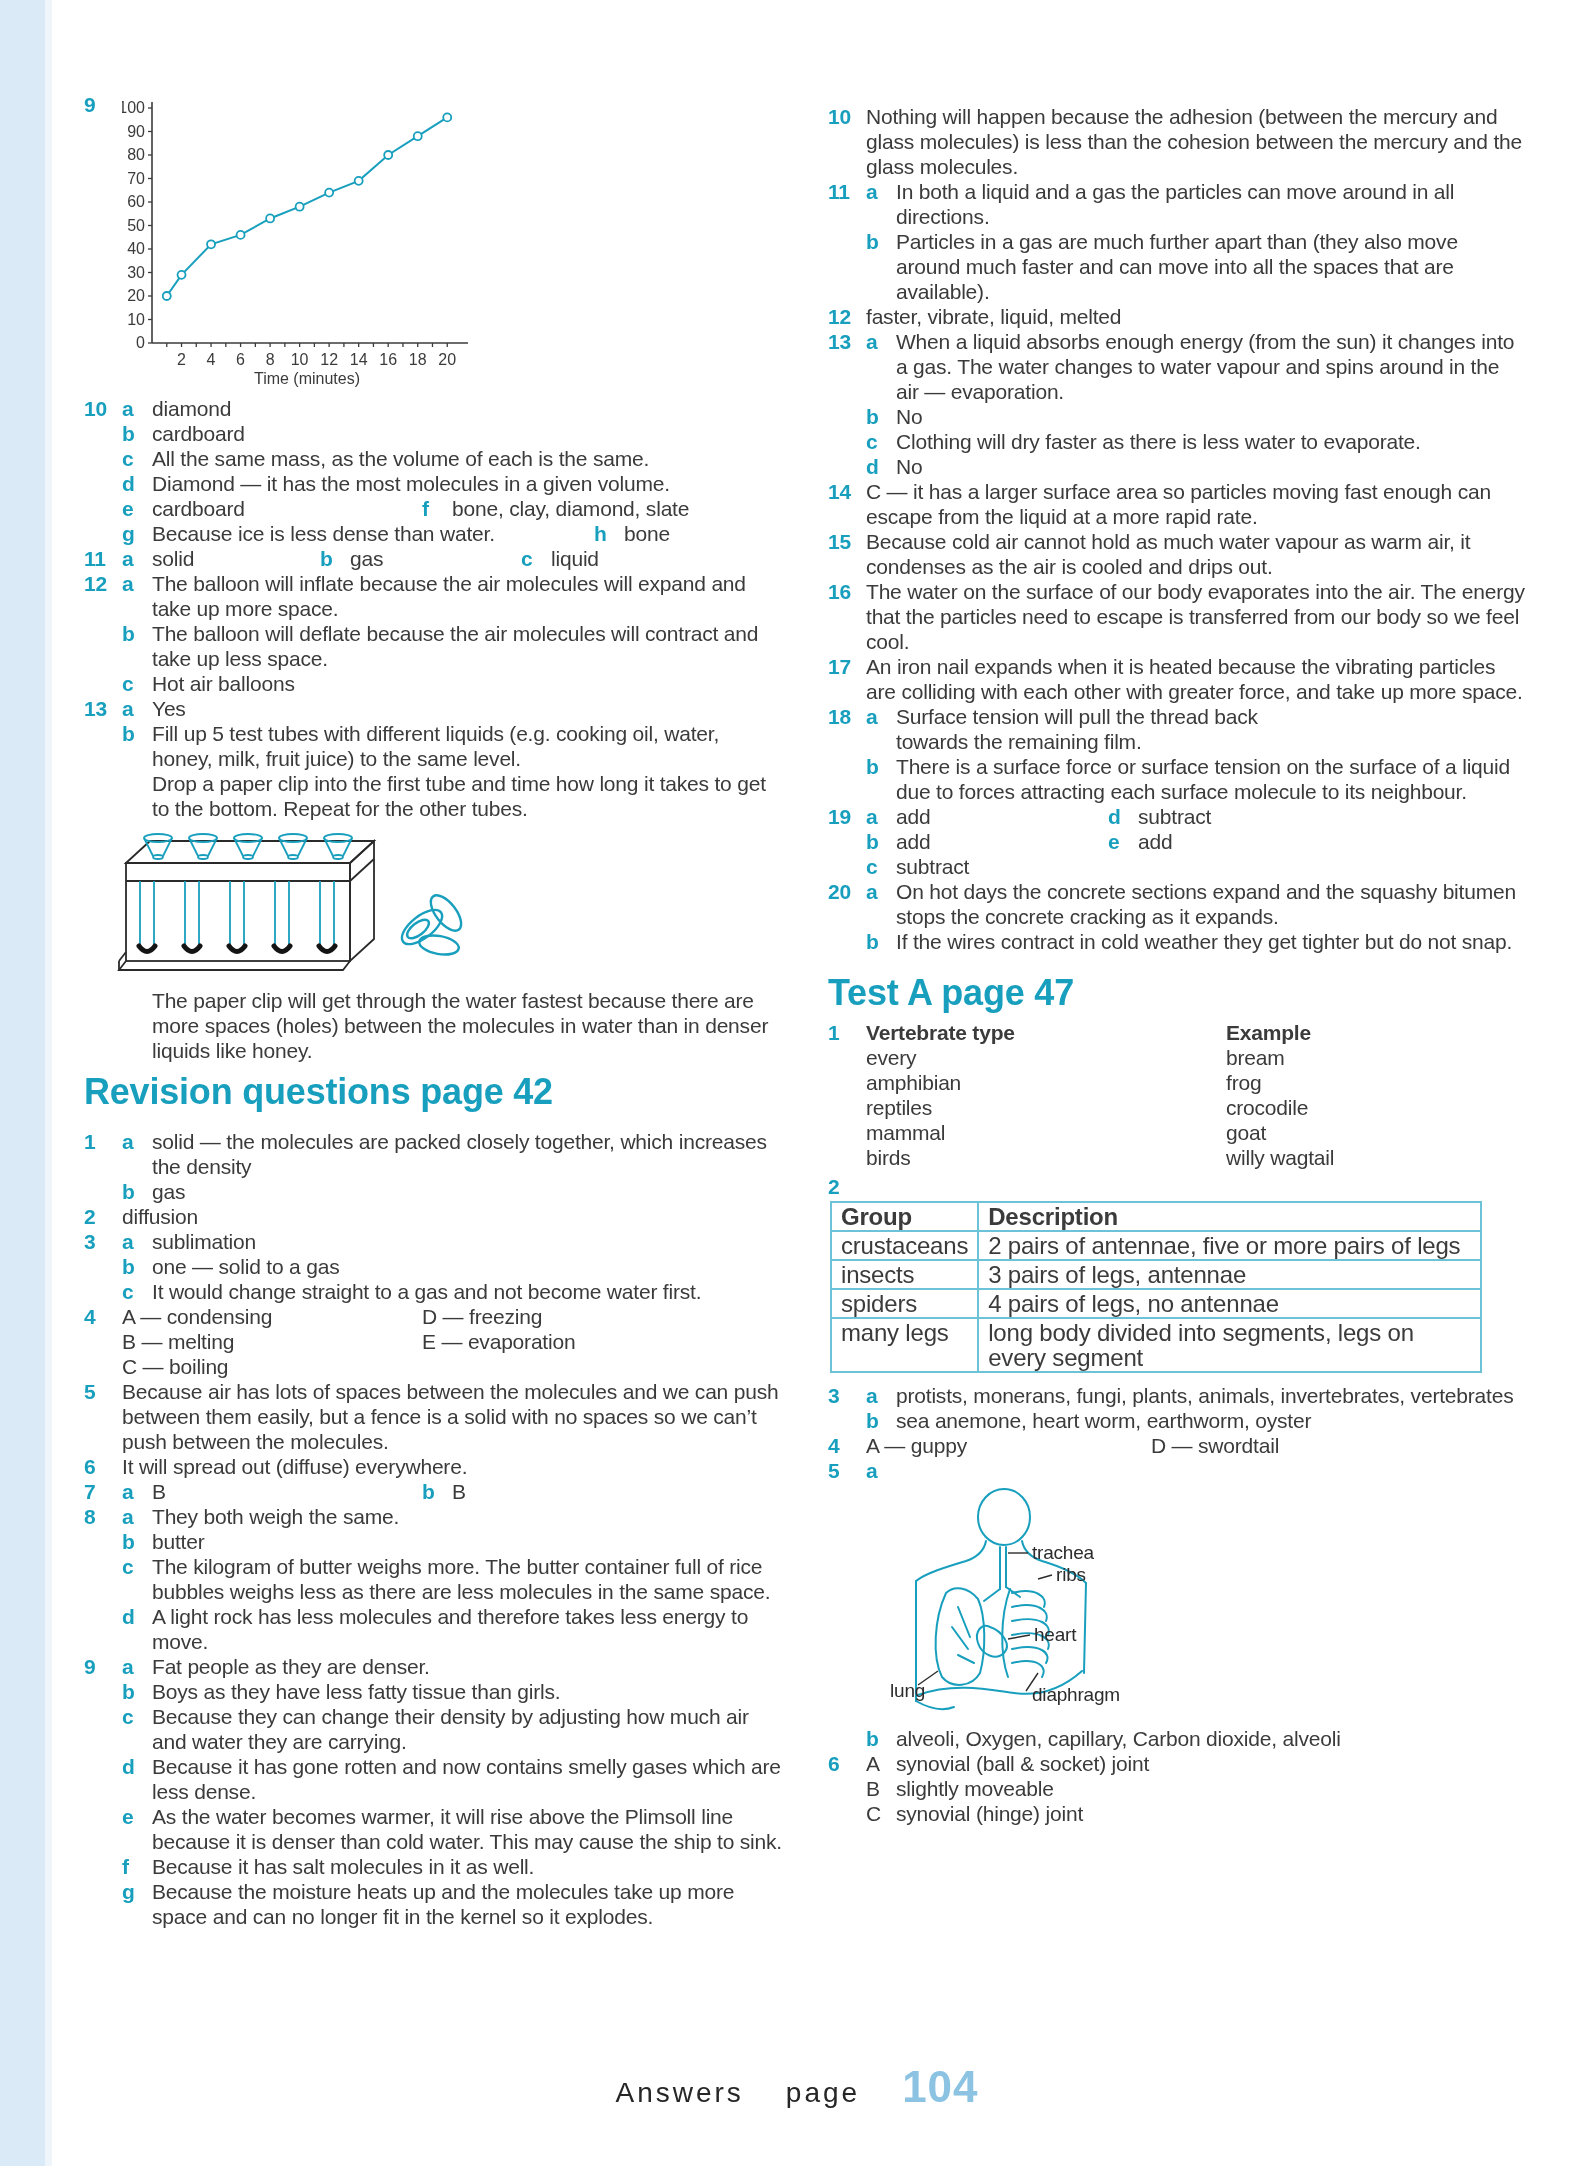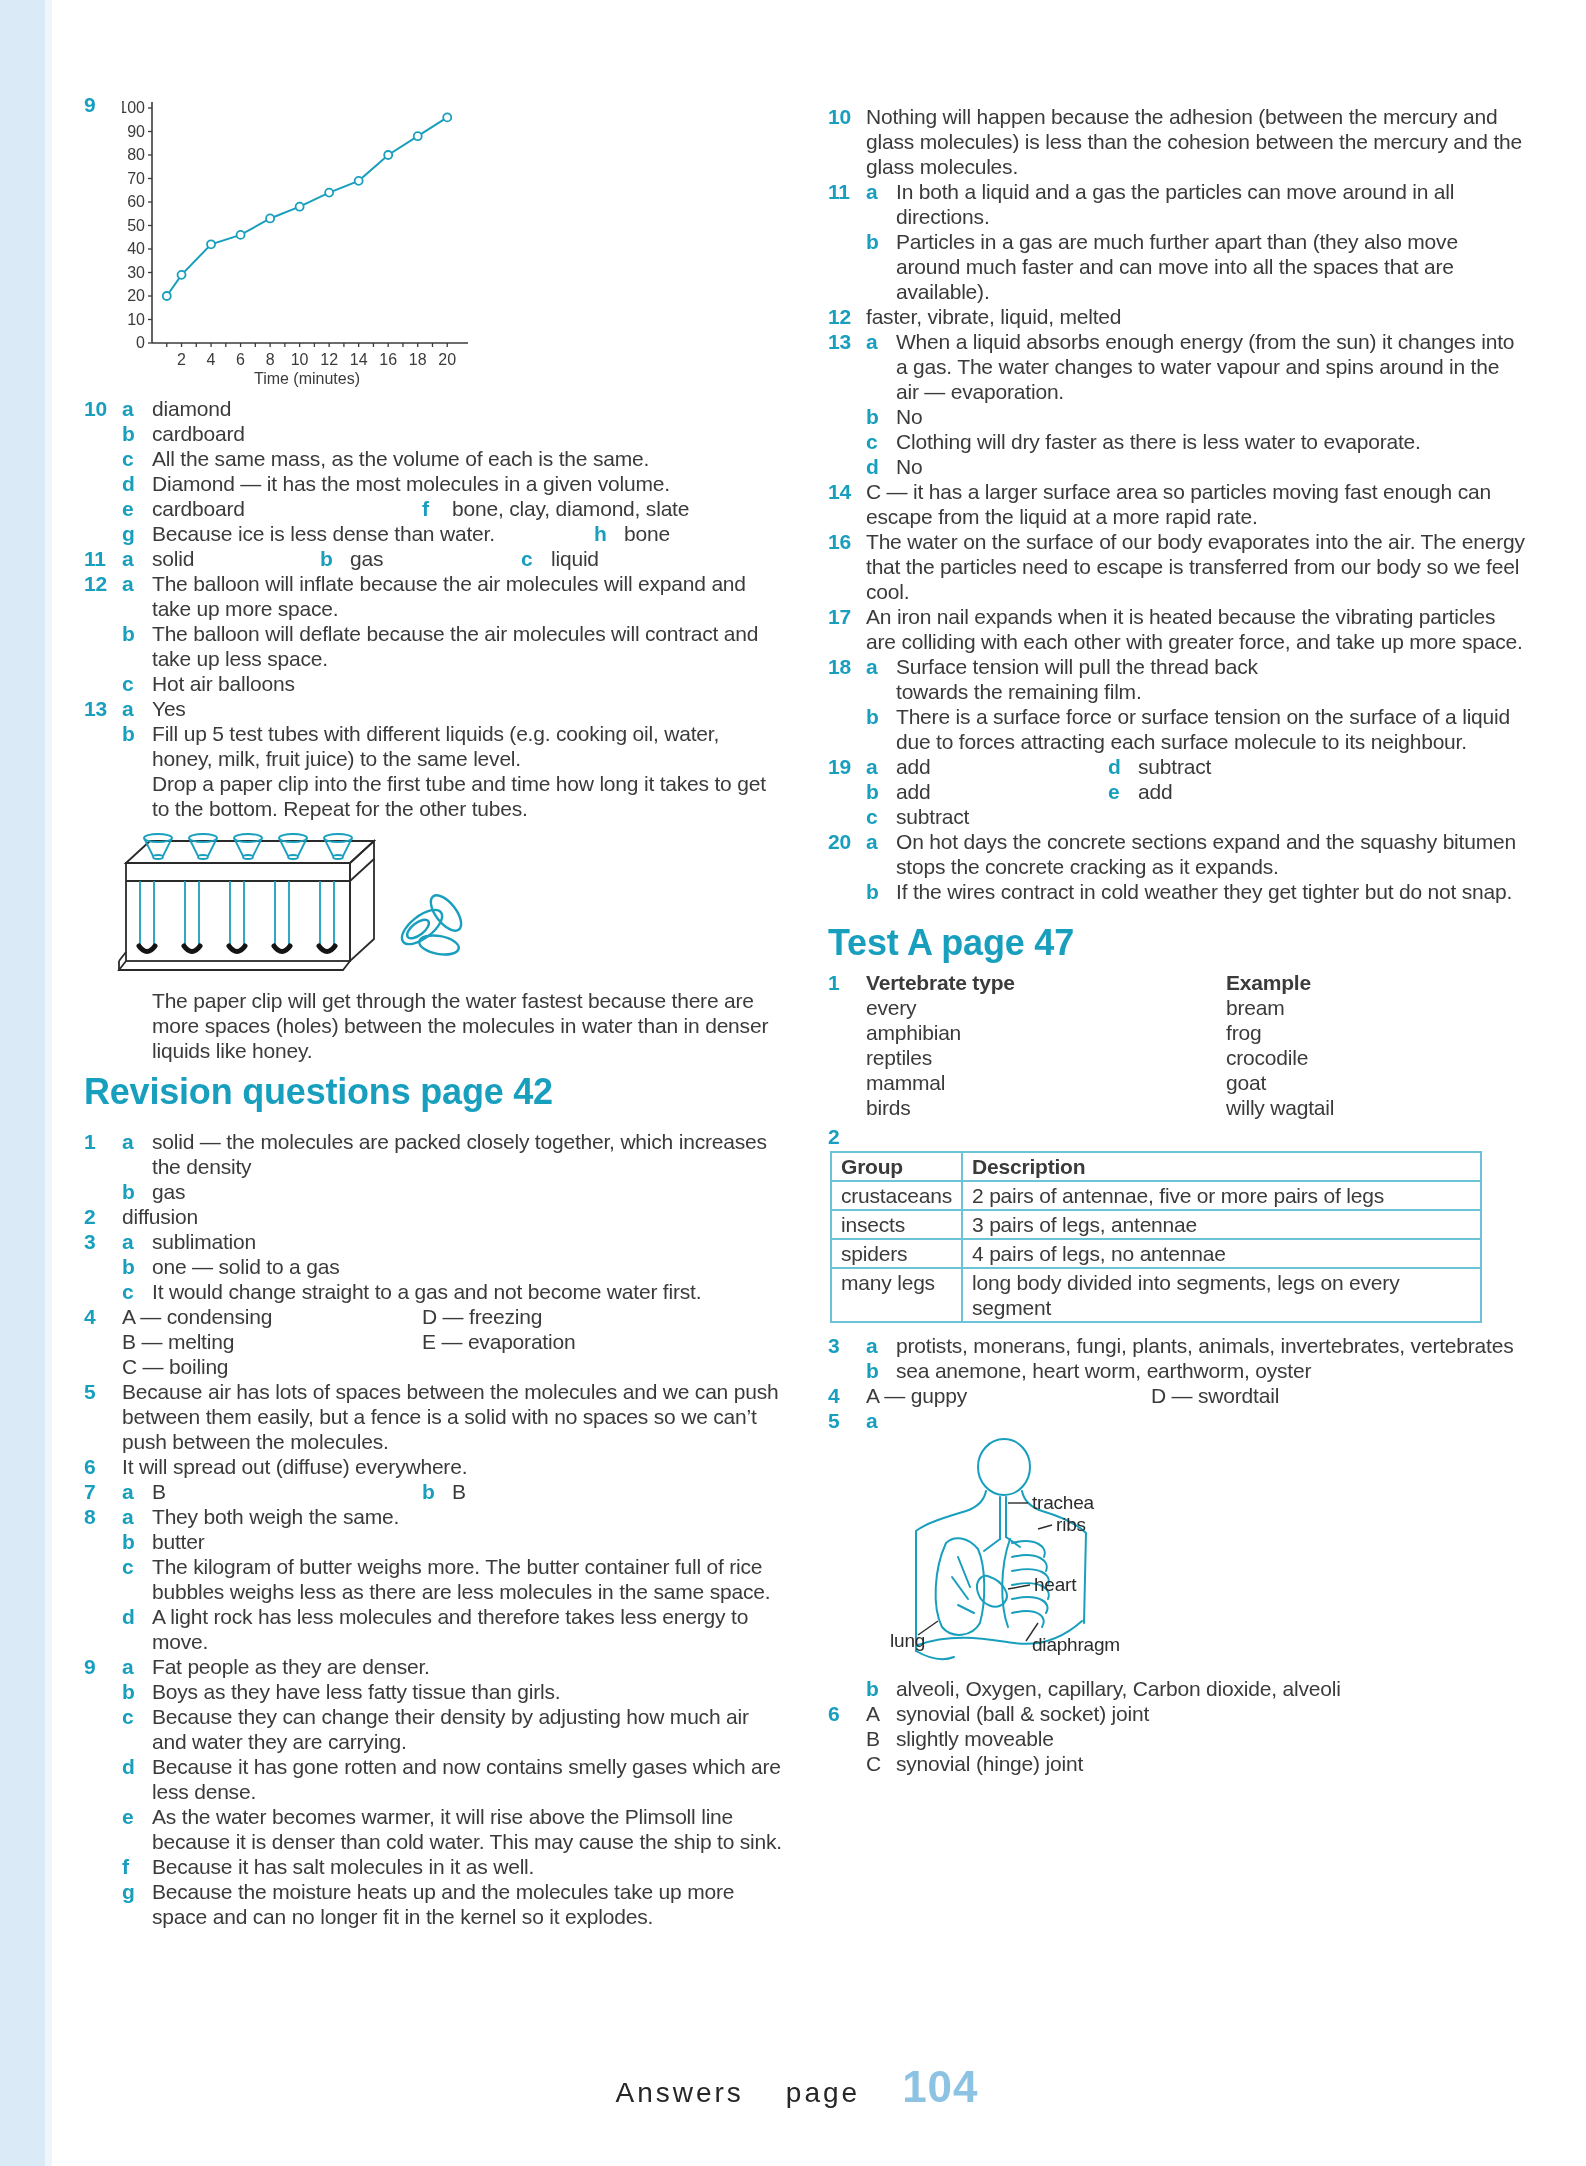--- a/index.html
+++ b/index.html
@@ -28,21 +28,21 @@
   .chart-block{display:flex;align-items:flex-start;margin-bottom:8px}
   .chart-block .n{padding-top:4px}
   .tick{font-family:"Liberation Sans",sans-serif;font-size:16px;fill:#3b3b3b;letter-spacing:0}
   .figure-tubes{margin:8px 0 4px 28px}
   .cap{padding-left:68px;margin:2px 0 10px 0}
   .vwrap{flex:1}
   .vrow{display:flex}
   .vc1{flex:none;width:360px}
   .vhead{font-weight:700}
   .num-line{margin-top:4px}
-  table.tbl{border-collapse:collapse;width:652px;margin:2px 0 10px 2px;font-size:21px;line-height:25px;letter-spacing:-0.2px}
+  table.tbl{border-collapse:collapse;width:652px;margin:2px 0 10px 2px;font-size:24px;line-height:25px;letter-spacing:-0.2px}
   table.tbl th,table.tbl td{border:2px solid var(--tbl,#6cc3d8);padding:1px 9px;text-align:left;vertical-align:top;font-weight:400;color:var(--ink,#3b3b3b)}
   table.tbl th{font-weight:700}
   .figure-body{margin:4px 0 2px 58px}
   .dlab{font-family:"Liberation Sans",sans-serif;font-size:19px;fill:#2c2c2c;letter-spacing:-0.2px}
   .footer{position:absolute;left:4px;top:2062px;width:1586px;display:flex;justify-content:center;align-items:baseline;gap:42px}
   .f-ans,.f-page{font-size:28px;letter-spacing:3px;color:#262626}
   .f-num{font-size:44px;font-weight:700;color:var(--pgnum,#8cc2e2);letter-spacing:1px}
 </style>
 </head>
 <body>
@@ -421,20 +421,24 @@
     <div class="row">
         <span class="n"></span>
         <span class="l">d</span>
         <span class="t">No</span>
       </div>
     <div class="row">
         <span class="n">14</span>
         <span class="t">C — it has a larger surface area so particles moving fast enough can escape from the liquid at a more rapid rate.</span>
       </div>
     <div class="row">
+        <span class="n">15</span>
+        <span class="t">Because cold air cannot hold as much water vapour as warm air, it condenses as the air is cooled and drips out.</span>
+      </div>
+    <div class="row">
         <span class="n">16</span>
         <span class="t">The water on the surface of our body evaporates into the air. The energy that the particles need to escape is transferred from our body so we feel cool.</span>
       </div>
     <div class="row">
         <span class="n">17</span>
         <span class="t">An iron nail expands when it is heated because the vibrating particles are colliding with each other with greater force, and take up more space.</span>
       </div>
     <div class="row">
         <span class="n">18</span>
         <span class="l">a</span>

